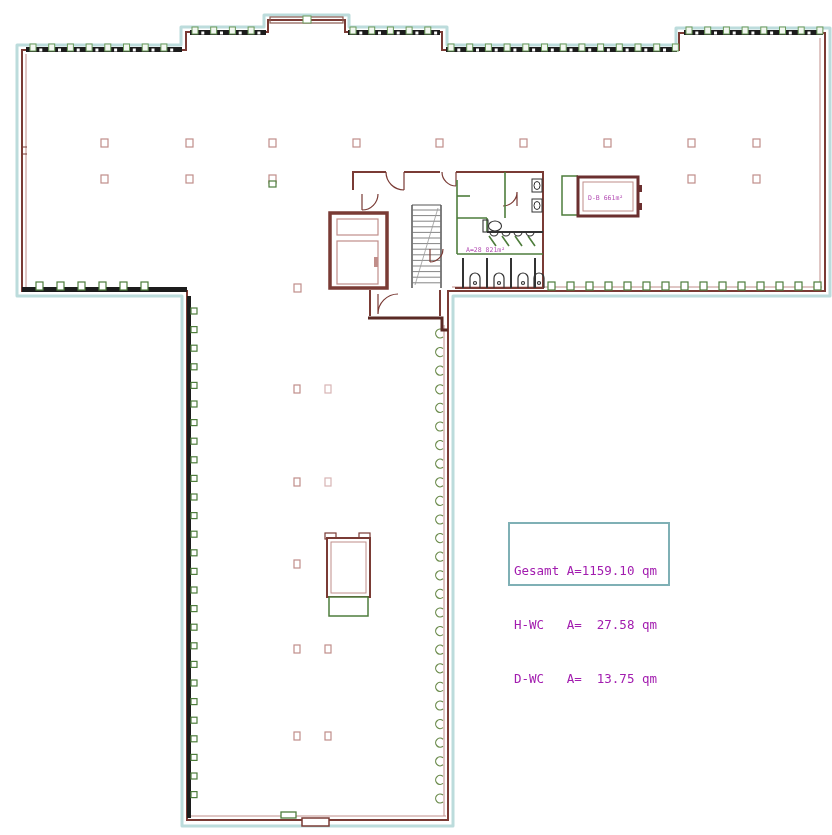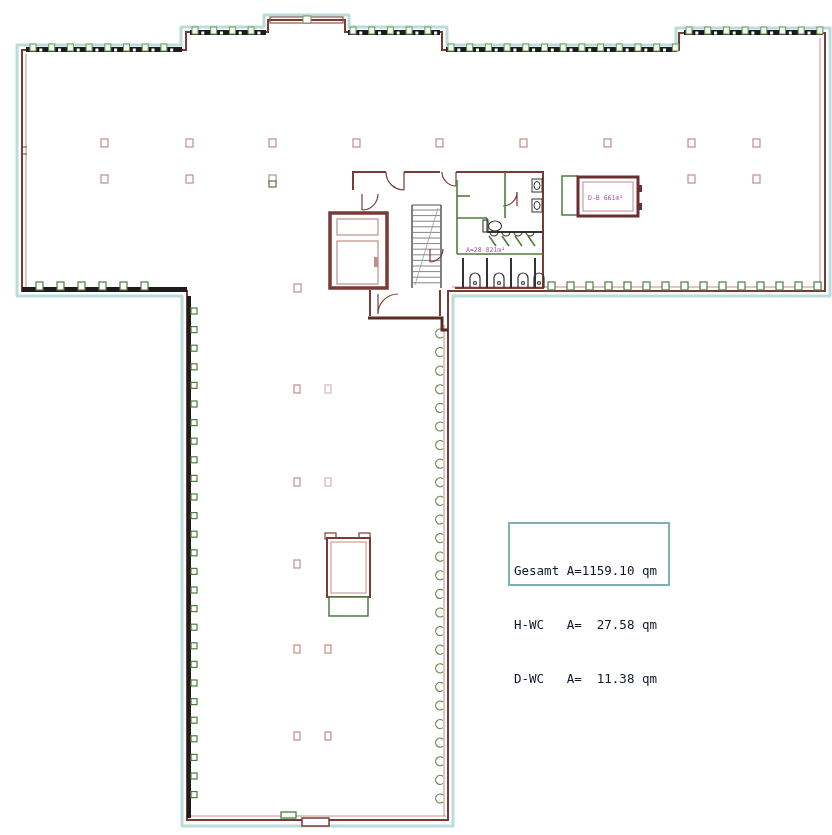--- a/index.html
+++ b/index.html
@@ -2,21 +2,21 @@
 <html><head>
 <meta charset="utf-8">
 <style>
   html,body{margin:0;padding:0;background:#ffffff;}
   .stage{position:relative;width:832px;height:835px;background:#fff;overflow:hidden;
          font-family:"DejaVu Sans Mono", monospace;}
   svg{position:absolute;left:0;top:0;}
   .area-box{
     position:absolute;left:508px;top:522px;width:150px;height:56px;
     border:2px solid #7fb0b5;background:#fff;padding:2px 4px;
-    color:#0f172a;font-size:12.5px;line-height:18px;white-space:pre;
+    color:#a21caf;font-size:12.5px;line-height:18px;white-space:pre;
     letter-spacing:0px;
   }
   .mag{fill:#b44fb4;font-family:"DejaVu Sans Mono",monospace;}
 </style>
 </head>
 <body>
 
 <div class="stage">
 
 <svg width="832" height="835" viewBox="0 0 832 835">
@@ -350,16 +350,16 @@
     <rect x="329" y="597" width="39" height="19" fill="#fff" stroke="#4e7d3c" stroke-width="1.5"></rect>
   </g>
 
   <rect x="302" y="818" width="27" height="8" fill="#fff" stroke="#7a3b35" stroke-width="1.5"></rect>
   <rect x="281" y="812" width="15" height="6" fill="#fff" stroke="#4e7d3c" stroke-width="1.3"></rect>
 </svg>
 
 <div class="area-box">
   <div>Gesamt A=1159.10 qm</div>
   <div>H-WC   A=  27.58 qm</div>
-  <div>D-WC   A=  11.38 qm</div>
+  <div>D-WC   A=  13.75 qm</div>
 </div>
 
 </div>
 
 </body></html>

